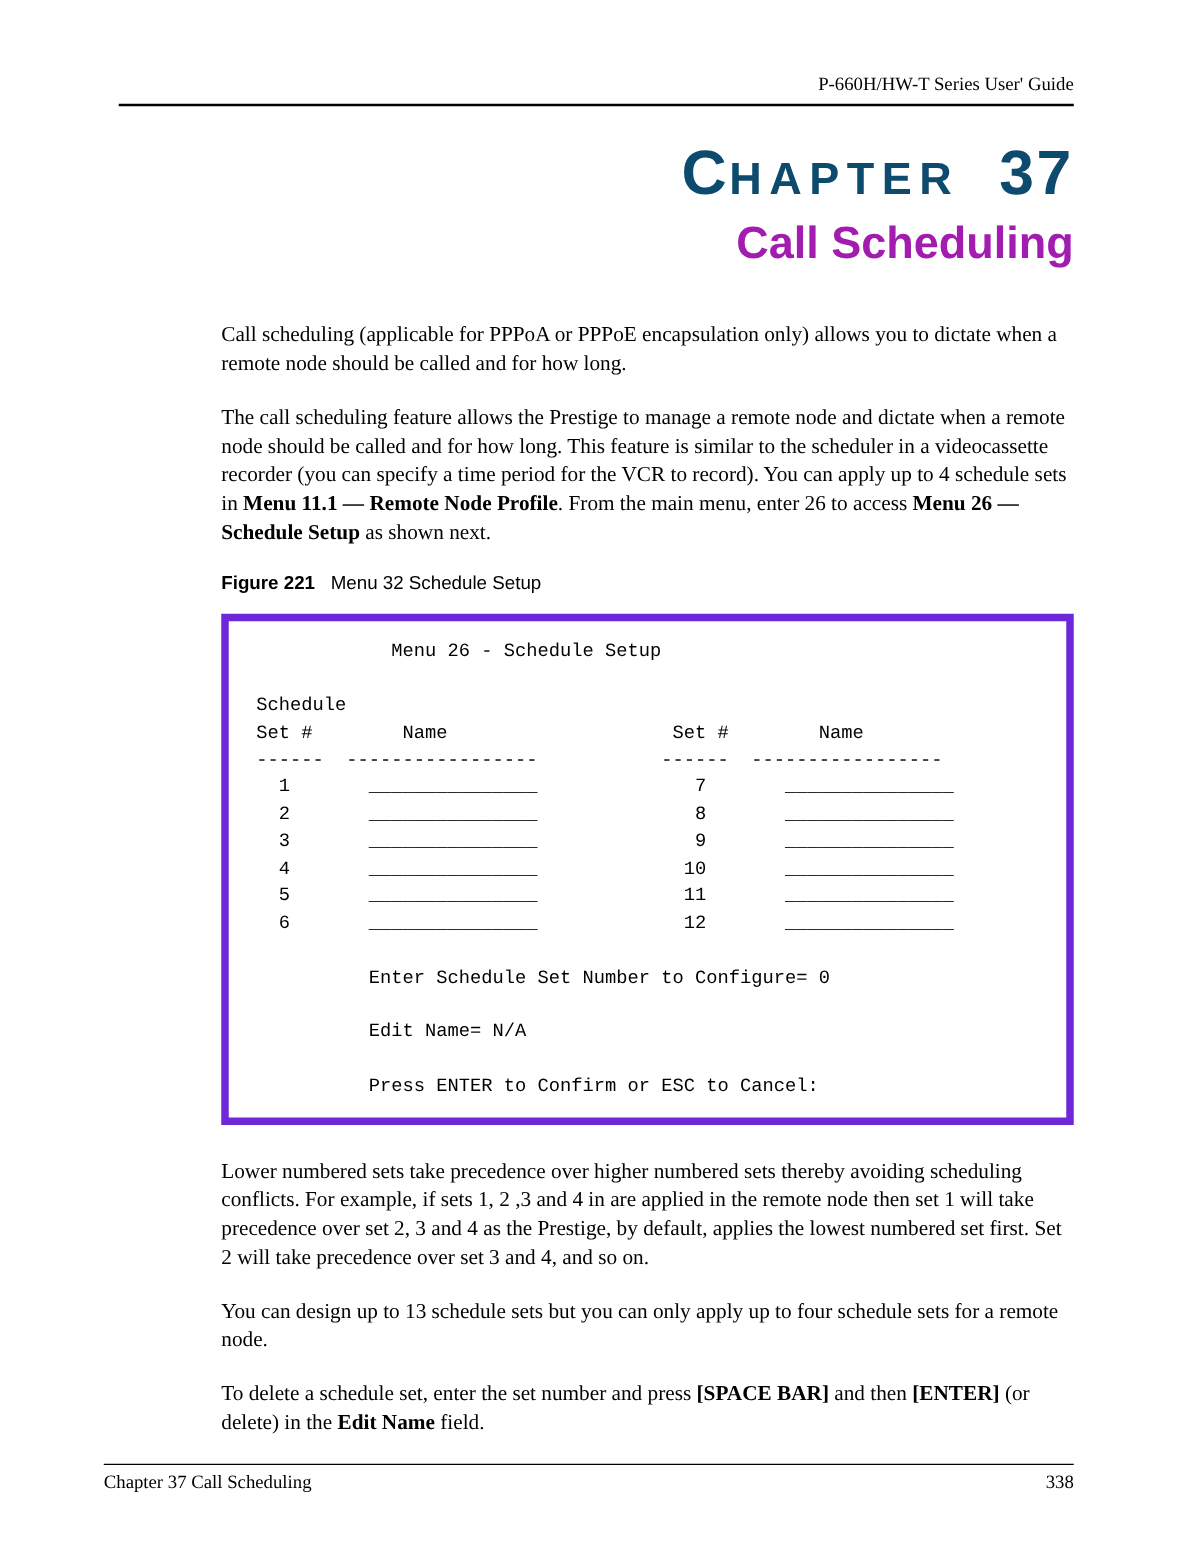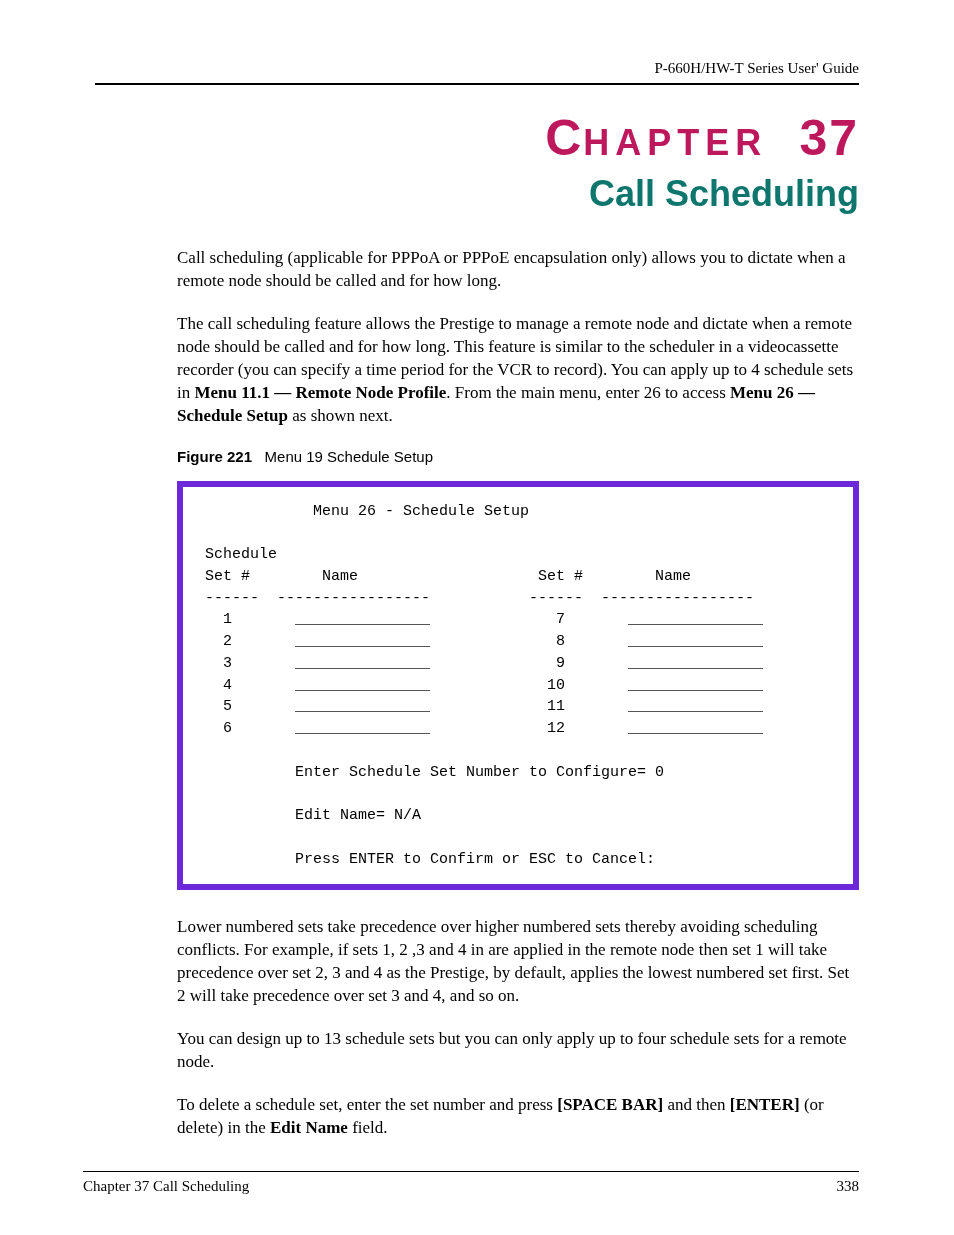--- a/index.html
+++ b/index.html
@@ -20,39 +20,39 @@
     text-align: right;
     font-size: 15px;
     margin-bottom: 6px;
   }
   .rule {
     border-top: 2px solid #000;
     margin: 0 0 24px 0;
   }
   .chapter-number {
     text-align: right;
-    color: #be185d;
+    color: #0c4a6e;
     font-weight: bold;
     font-family: Arial, Helvetica, sans-serif;
     font-size: 36px;
     letter-spacing: 6px;
     margin-top: 20px;
   }
   .chapter-number .big {
     letter-spacing: 2px;
     font-size: 50px;
   }
   .chapter-title {
     text-align: right;
-    color: #0f766e;
+    color: #a21caf;
     font-weight: bold;
     font-family: Arial, Helvetica, sans-serif;
     font-size: 36px;
     margin-top: 6px;
-    margin-bottom: 32px;
+    margin-bottom: 42px;
   }
   .body-text {
     font-size: 17px;
     line-height: 1.35;
     margin-left: 82px;
     margin-bottom: 20px;
   }
   .section-heading {
     font-family: Arial, Helvetica, sans-serif;
     font-size: 24px;
@@ -110,21 +110,21 @@
   <div class="chapter-title">Call Scheduling</div>
 
   <div class="body-text">Call scheduling (applicable for PPPoA or PPPoE encapsulation only) allows you to dictate when a remote node should be called and for how long.</div>
 
 
   <div class="body-text">
     <span>The call scheduling feature allows the Prestige to manage a remote node and dictate when a remote node should be called and for how long. This feature is similar to the scheduler in a videocassette recorder (you can specify a time period for the VCR to record). You can apply up to 4 schedule sets in </span><b>Menu 11.1 — Remote Node Profile</b><span>.  From the main menu, enter 26 to access </span><b>Menu 26 — Schedule Setup</b><span> as shown next.</span>
   </div>
 
   <div class="figure-caption">
-    <span class="fig-label">Figure 221</span>&nbsp;&nbsp;&nbsp;<span>Menu 19 Schedule Setup</span>
+    <span class="fig-label">Figure 221</span>&nbsp;&nbsp;&nbsp;<span>Menu 32 Schedule Setup</span>
   </div>
 
   <div class="terminal-box" id="terminal-box">            Menu 26 - Schedule Setup
 
 Schedule
 Set #        Name                    Set #        Name
 ------  -----------------           ------  -----------------
   1       _______________              7       _______________
   2       _______________              8       _______________
   3       _______________              9       _______________

